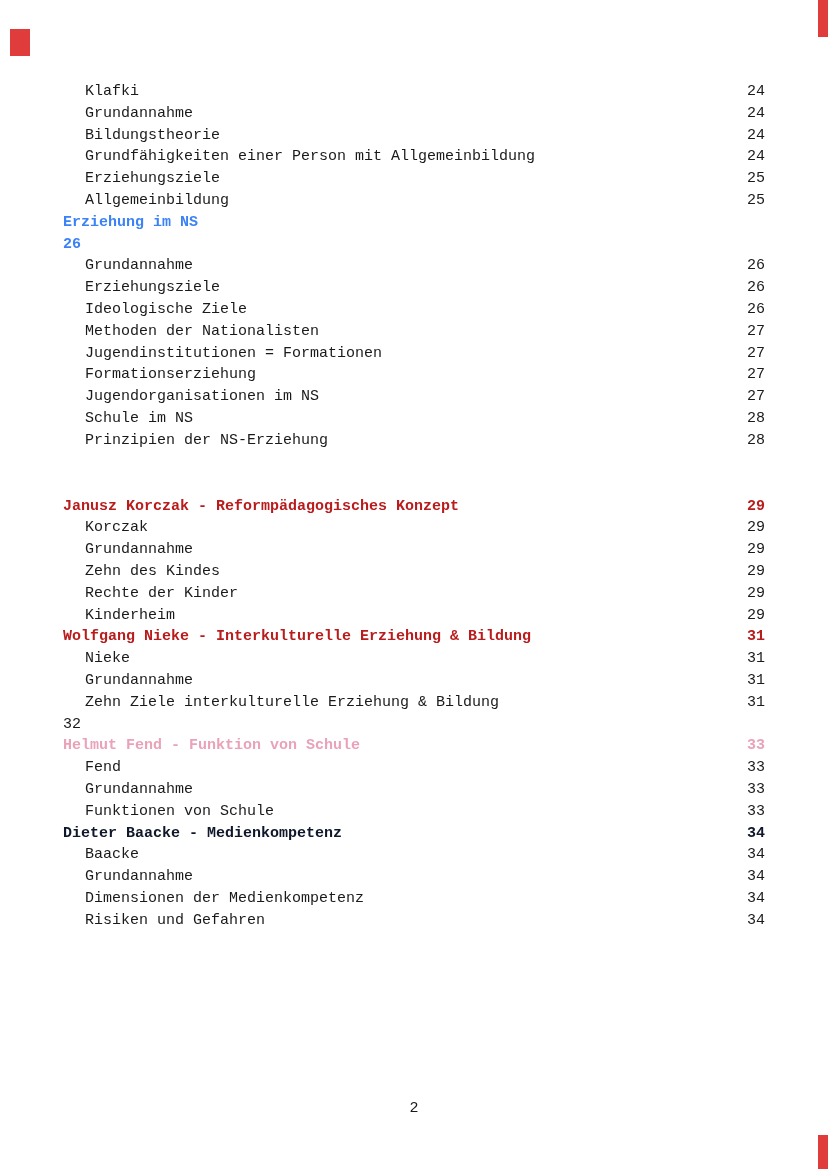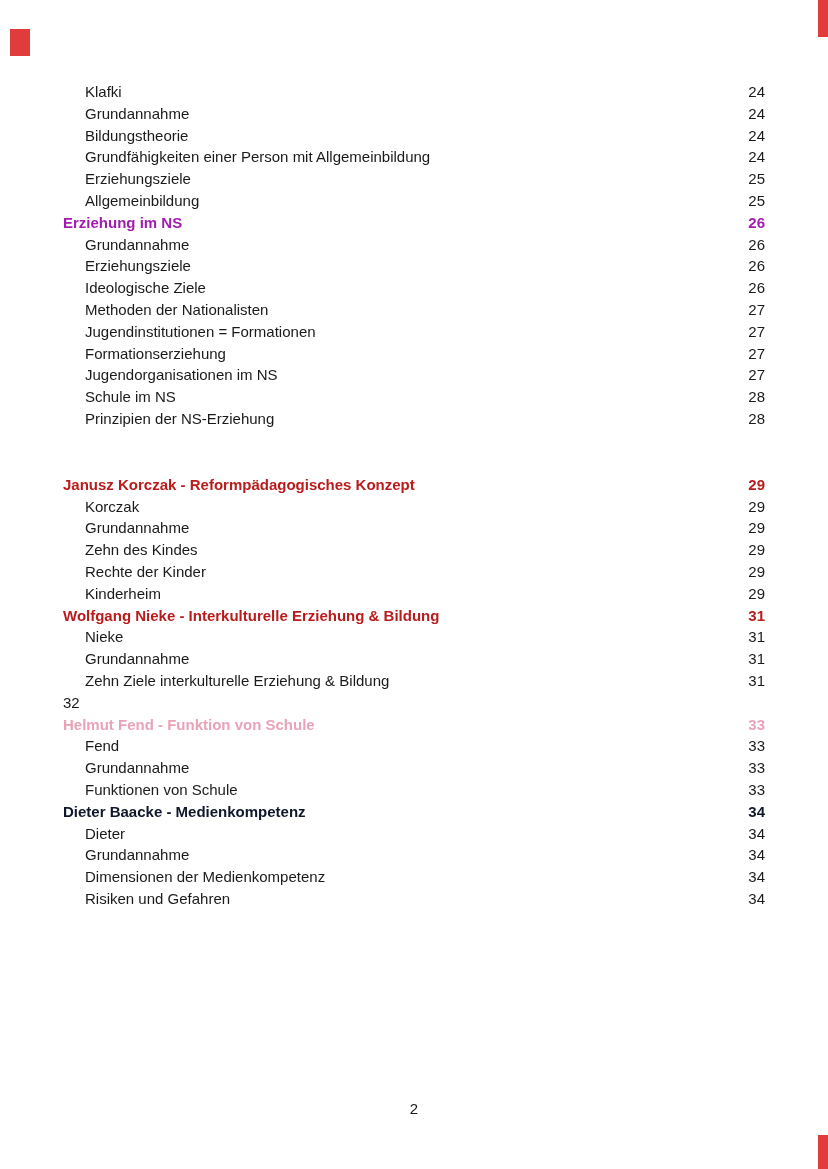--- a/index.html
+++ b/index.html
@@ -5,21 +5,21 @@
   html, body {
     margin: 0;
     padding: 0;
     background: #ffffff;
   }
   .doc-page {
     position: relative;
     width: 828px;
     height: 1169px;
     background: #ffffff;
-    font-family: Liberation Sans, sans-serif;
+    font-family: Liberation Mono, monospace;
     color: #1a1a1a;
     overflow: hidden;
   }
   
   .accent { position: absolute; }
   .accent-top-left    { left: 10px;  top: 29px;    width: 20px; height: 27px; }
   .accent-top-right   { right: 0;    top: 0;       width: 10px; height: 37px; }
   .accent-bottom-right{ right: 0;    bottom: 0;    width: 10px; height: 34px; }
 
   .toc {
@@ -76,21 +76,21 @@
     <span class="toc-page">24</span>
   </div>
       <div class="toc-row level-2">
     <span class="toc-label">Erziehungsziele</span>
     <span class="toc-page">25</span>
   </div>
       <div class="toc-row level-2">
     <span class="toc-label">Allgemeinbildung</span>
     <span class="toc-page">25</span>
   </div>
-      <div class="toc-row level-1" style="color: #a21caf;">
+      <div class="toc-row level-1" style="color: #3b82f6; flex-direction: column;">
     <span class="toc-label">Erziehung im NS</span>
     <span class="toc-page">26</span>
   </div>
       <div class="toc-row level-2">
     <span class="toc-label">Grundannahme</span>
     <span class="toc-page">26</span>
   </div>
       <div class="toc-row level-2">
     <span class="toc-label">Erziehungsziele</span>
     <span class="toc-page">26</span>
@@ -180,21 +180,21 @@
   </div>
       <div class="toc-row level-2">
     <span class="toc-label">Funktionen von Schule</span>
     <span class="toc-page">33</span>
   </div>
       <div class="toc-row level-1" style="color: #0f172a;">
     <span class="toc-label">Dieter Baacke - Medienkompetenz</span>
     <span class="toc-page">34</span>
   </div>
       <div class="toc-row level-2">
-    <span class="toc-label">Dieter</span>
+    <span class="toc-label">Baacke</span>
     <span class="toc-page">34</span>
   </div>
       <div class="toc-row level-2">
     <span class="toc-label">Grundannahme</span>
     <span class="toc-page">34</span>
   </div>
       <div class="toc-row level-2">
     <span class="toc-label">Dimensionen der Medienkompetenz</span>
     <span class="toc-page">34</span>
   </div>

